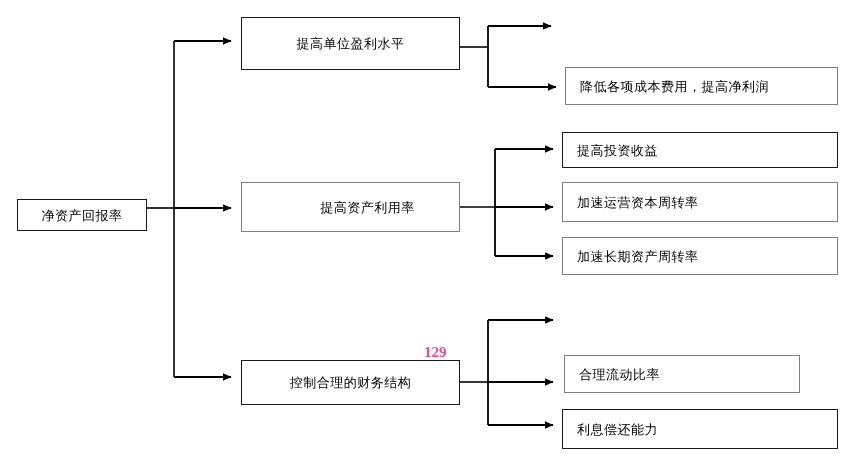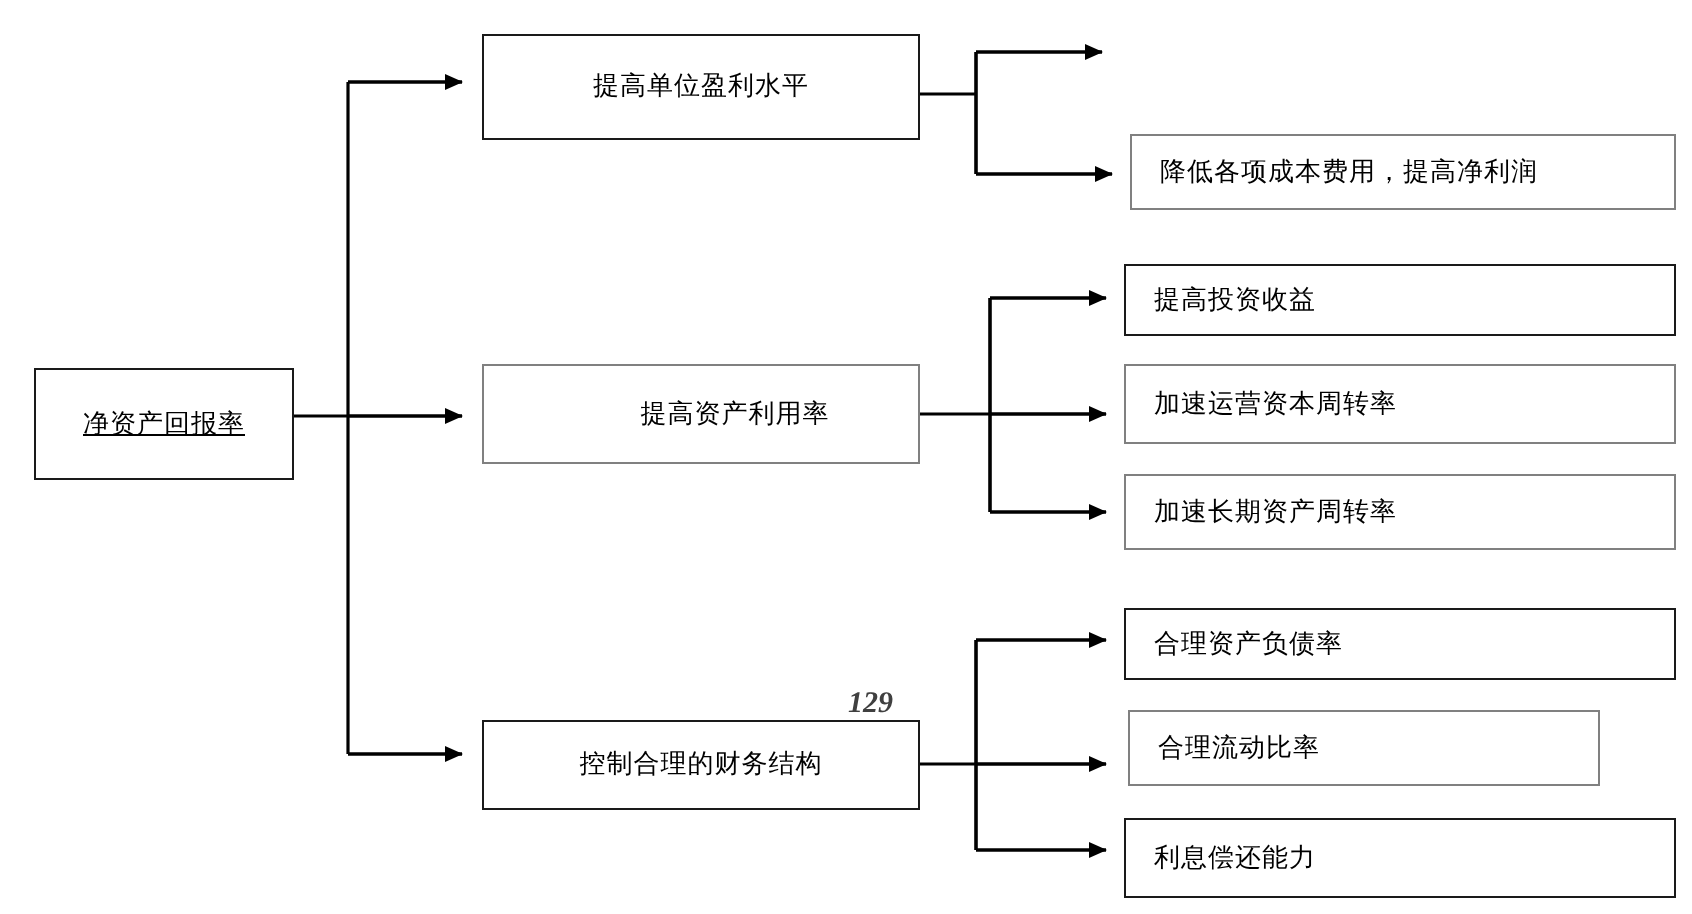--- a/index.html
+++ b/index.html
@@ -49,23 +49,22 @@
     top: 0;
     width: 846px;
     height: 457px;
     pointer-events: none;
   }
   .page-number {
     position: absolute;
     font-family: "Liberation Serif", "DejaVu Serif", serif;
     font-weight: bold;
     font-size: 15px;
-    color: #404040;
+    color: #ec4899;
     line-height: 1;
-    font-style: italic;
   }
 </style>
 </head>
 <body>
 
 <div id="diagram-canvas">
 
   <svg id="wires" viewBox="0 0 846 457" width="846" height="457">
     <defs>
       <marker id="arrowhead" markerWidth="9" markerHeight="8" refX="8.5" refY="4" orient="auto" markerUnits="userSpaceOnUse">
@@ -108,21 +107,21 @@
 
     <g>
       <line x1="460" y1="382" x2="488" y2="382" stroke="#000000" stroke-width="1.6"></line>
       <line x1="488" y1="320" x2="488" y2="425" stroke="#000000" stroke-width="1.8"></line>
       <line x1="488" y1="320" x2="553" y2="320" stroke="#000000" stroke-width="1.8" marker-end="url(#arrowhead)"></line>
       <line x1="488" y1="382" x2="553" y2="382" stroke="#000000" stroke-width="1.8" marker-end="url(#arrowhead)"></line>
       <line x1="488" y1="425" x2="553" y2="425" stroke="#000000" stroke-width="1.8" marker-end="url(#arrowhead)"></line>
     </g>
   </svg>
 
-  <div class="node center" style="left:17px; top:184px; width:130px; height:56px;text-decoration:underline;">
+  <div class="node center" style="left:17px; top:199px; width:130px; height:32px;">
     <span class="node-label">净资产回报率</span>
   </div>
 
   <div class="node center" style="left:241px; top:17px; width:219px; height:53px;">
     <span class="node-label">提高单位盈利水平</span>
   </div>
 
   <div class="node center gray-border" style="left:241px; top:182px; width:219px; height:50px;padding-left:34px;">
     <span class="node-label">提高资产利用率</span>
   </div>
@@ -141,23 +140,20 @@
   </div>
 
   <div class="node leftpad gray-border" style="left:562px; top:182px; width:276px; height:40px;">
     <span class="node-label">加速运营资本周转率</span>
   </div>
 
   <div class="node leftpad gray-border" style="left:562px; top:237px; width:276px; height:38px;">
     <span class="node-label">加速长期资产周转率</span>
   </div>
 
-  <div class="node leftpad" style="left:562px; top:304px; width:276px; height:36px;">
-    <span class="node-label">合理资产负债率</span>
-  </div>
 
   <div class="node leftpad gray-border" style="left:564px; top:355px; width:236px; height:38px;">
     <span class="node-label">合理流动比率</span>
   </div>
 
   <div class="node leftpad" style="left:562px; top:409px; width:276px; height:40px;">
     <span class="node-label">利息偿还能力</span>
   </div>
 
   <div class="page-number" style="left:424px; top:345px;">129</div>

